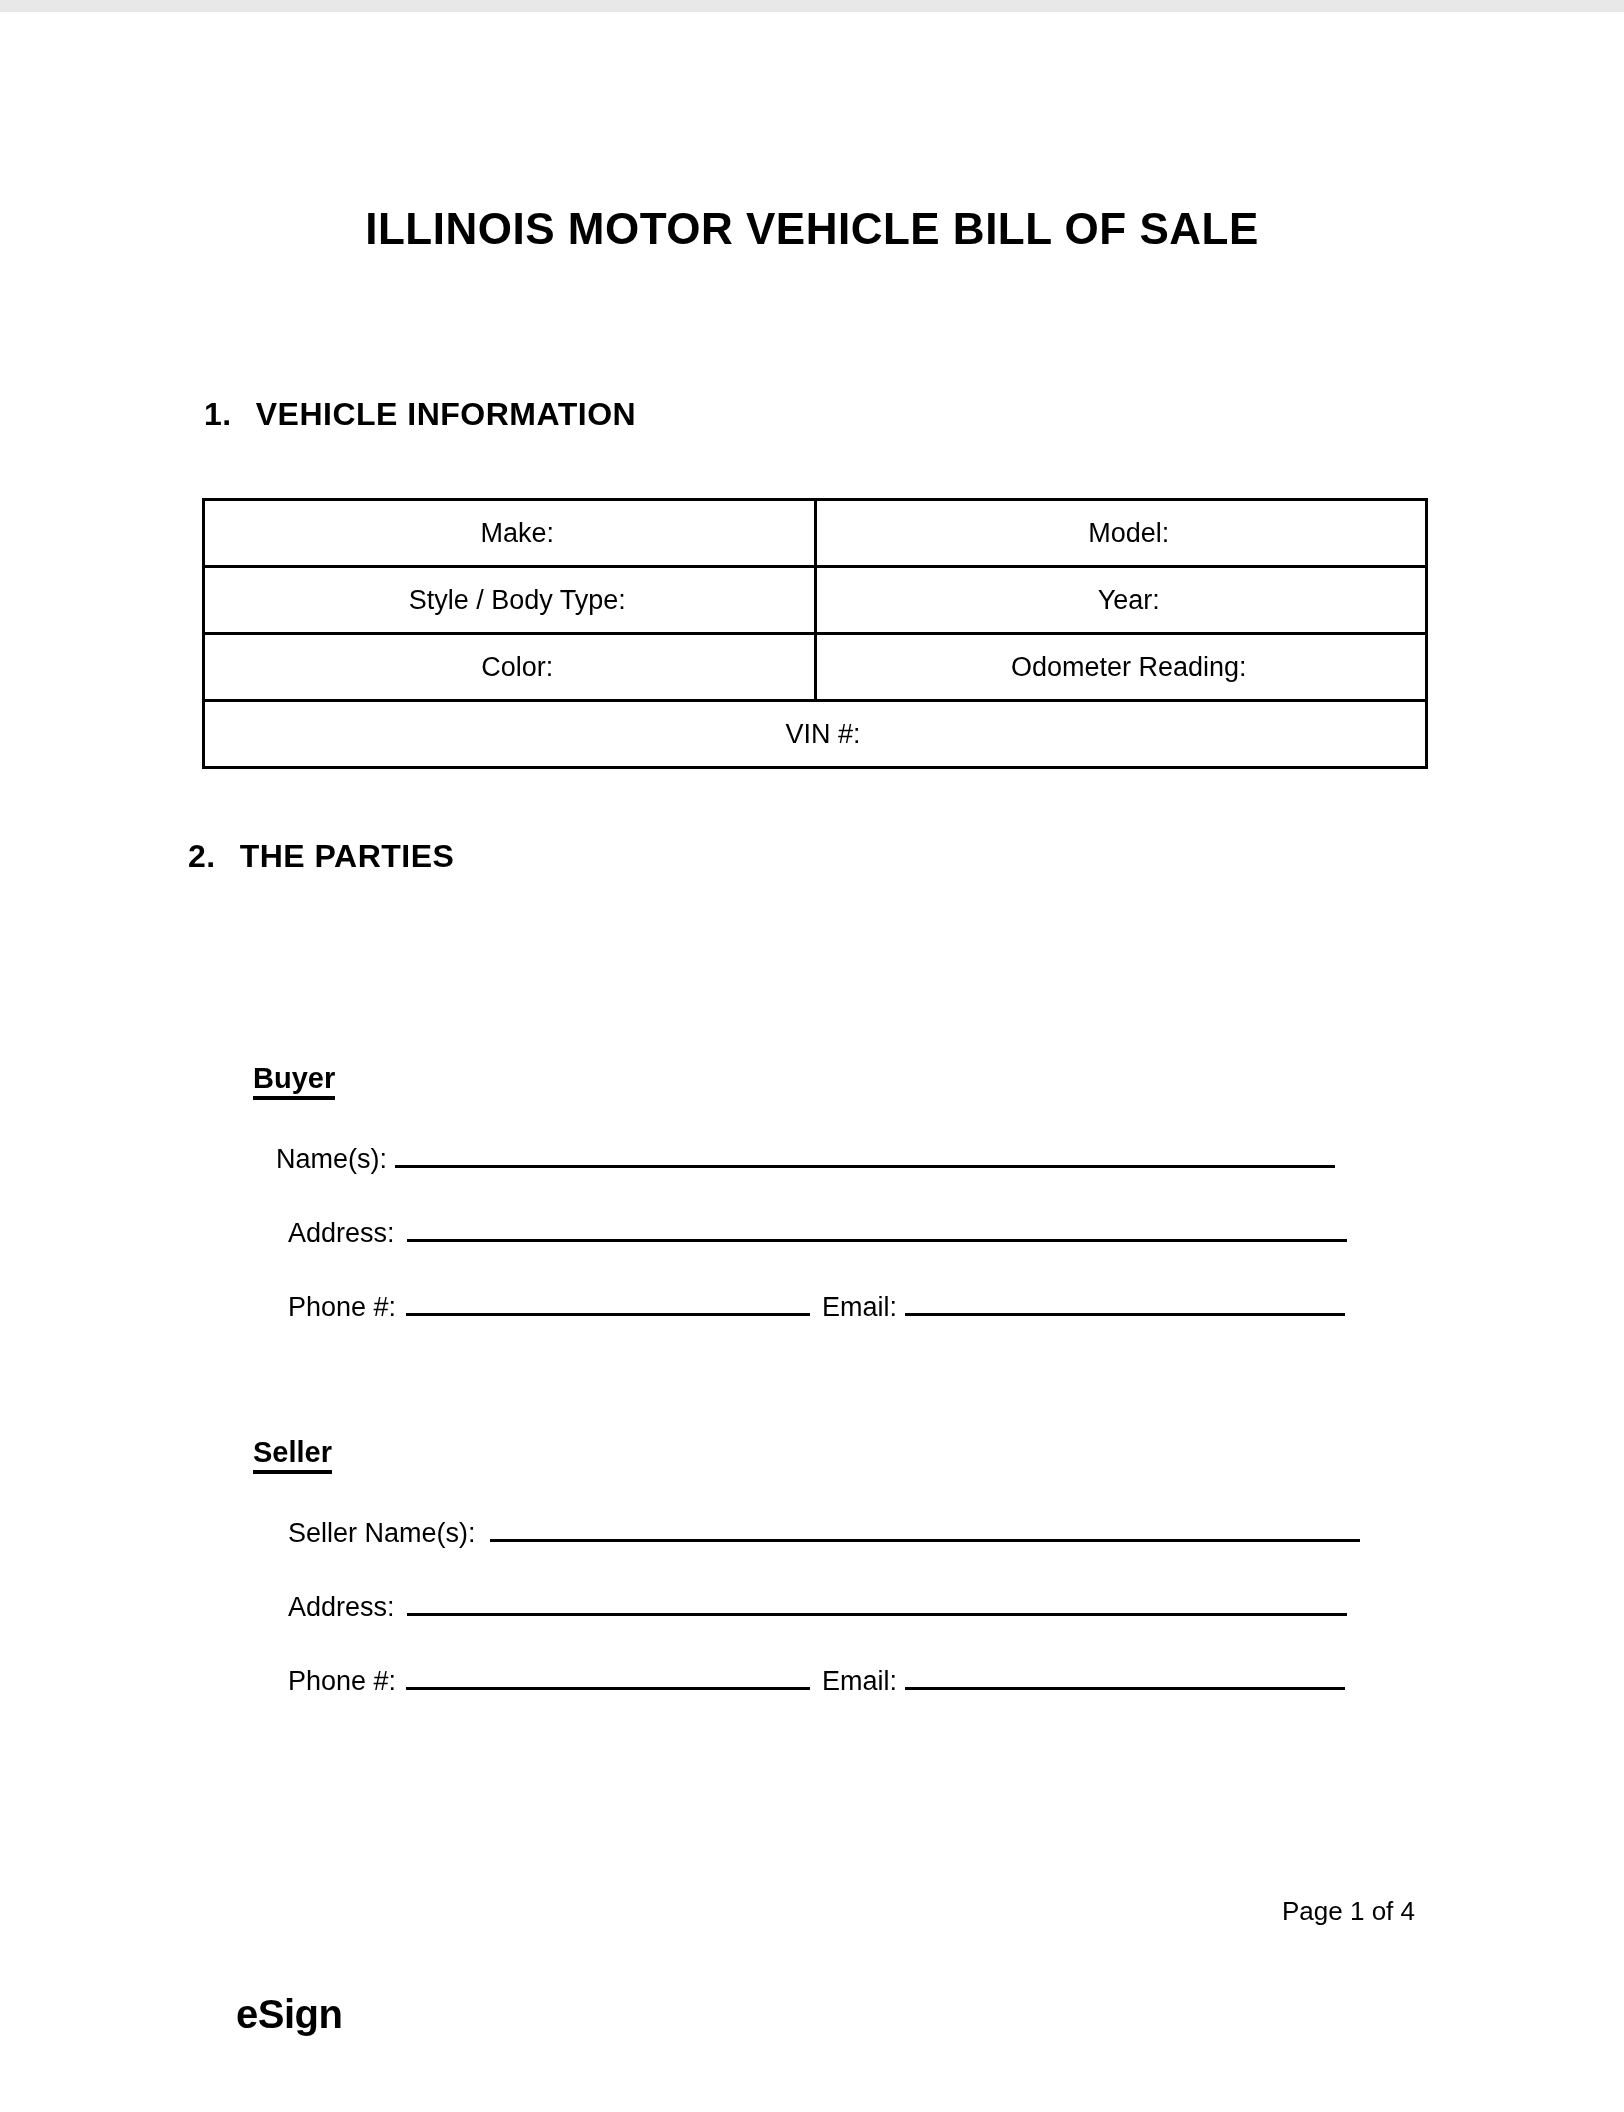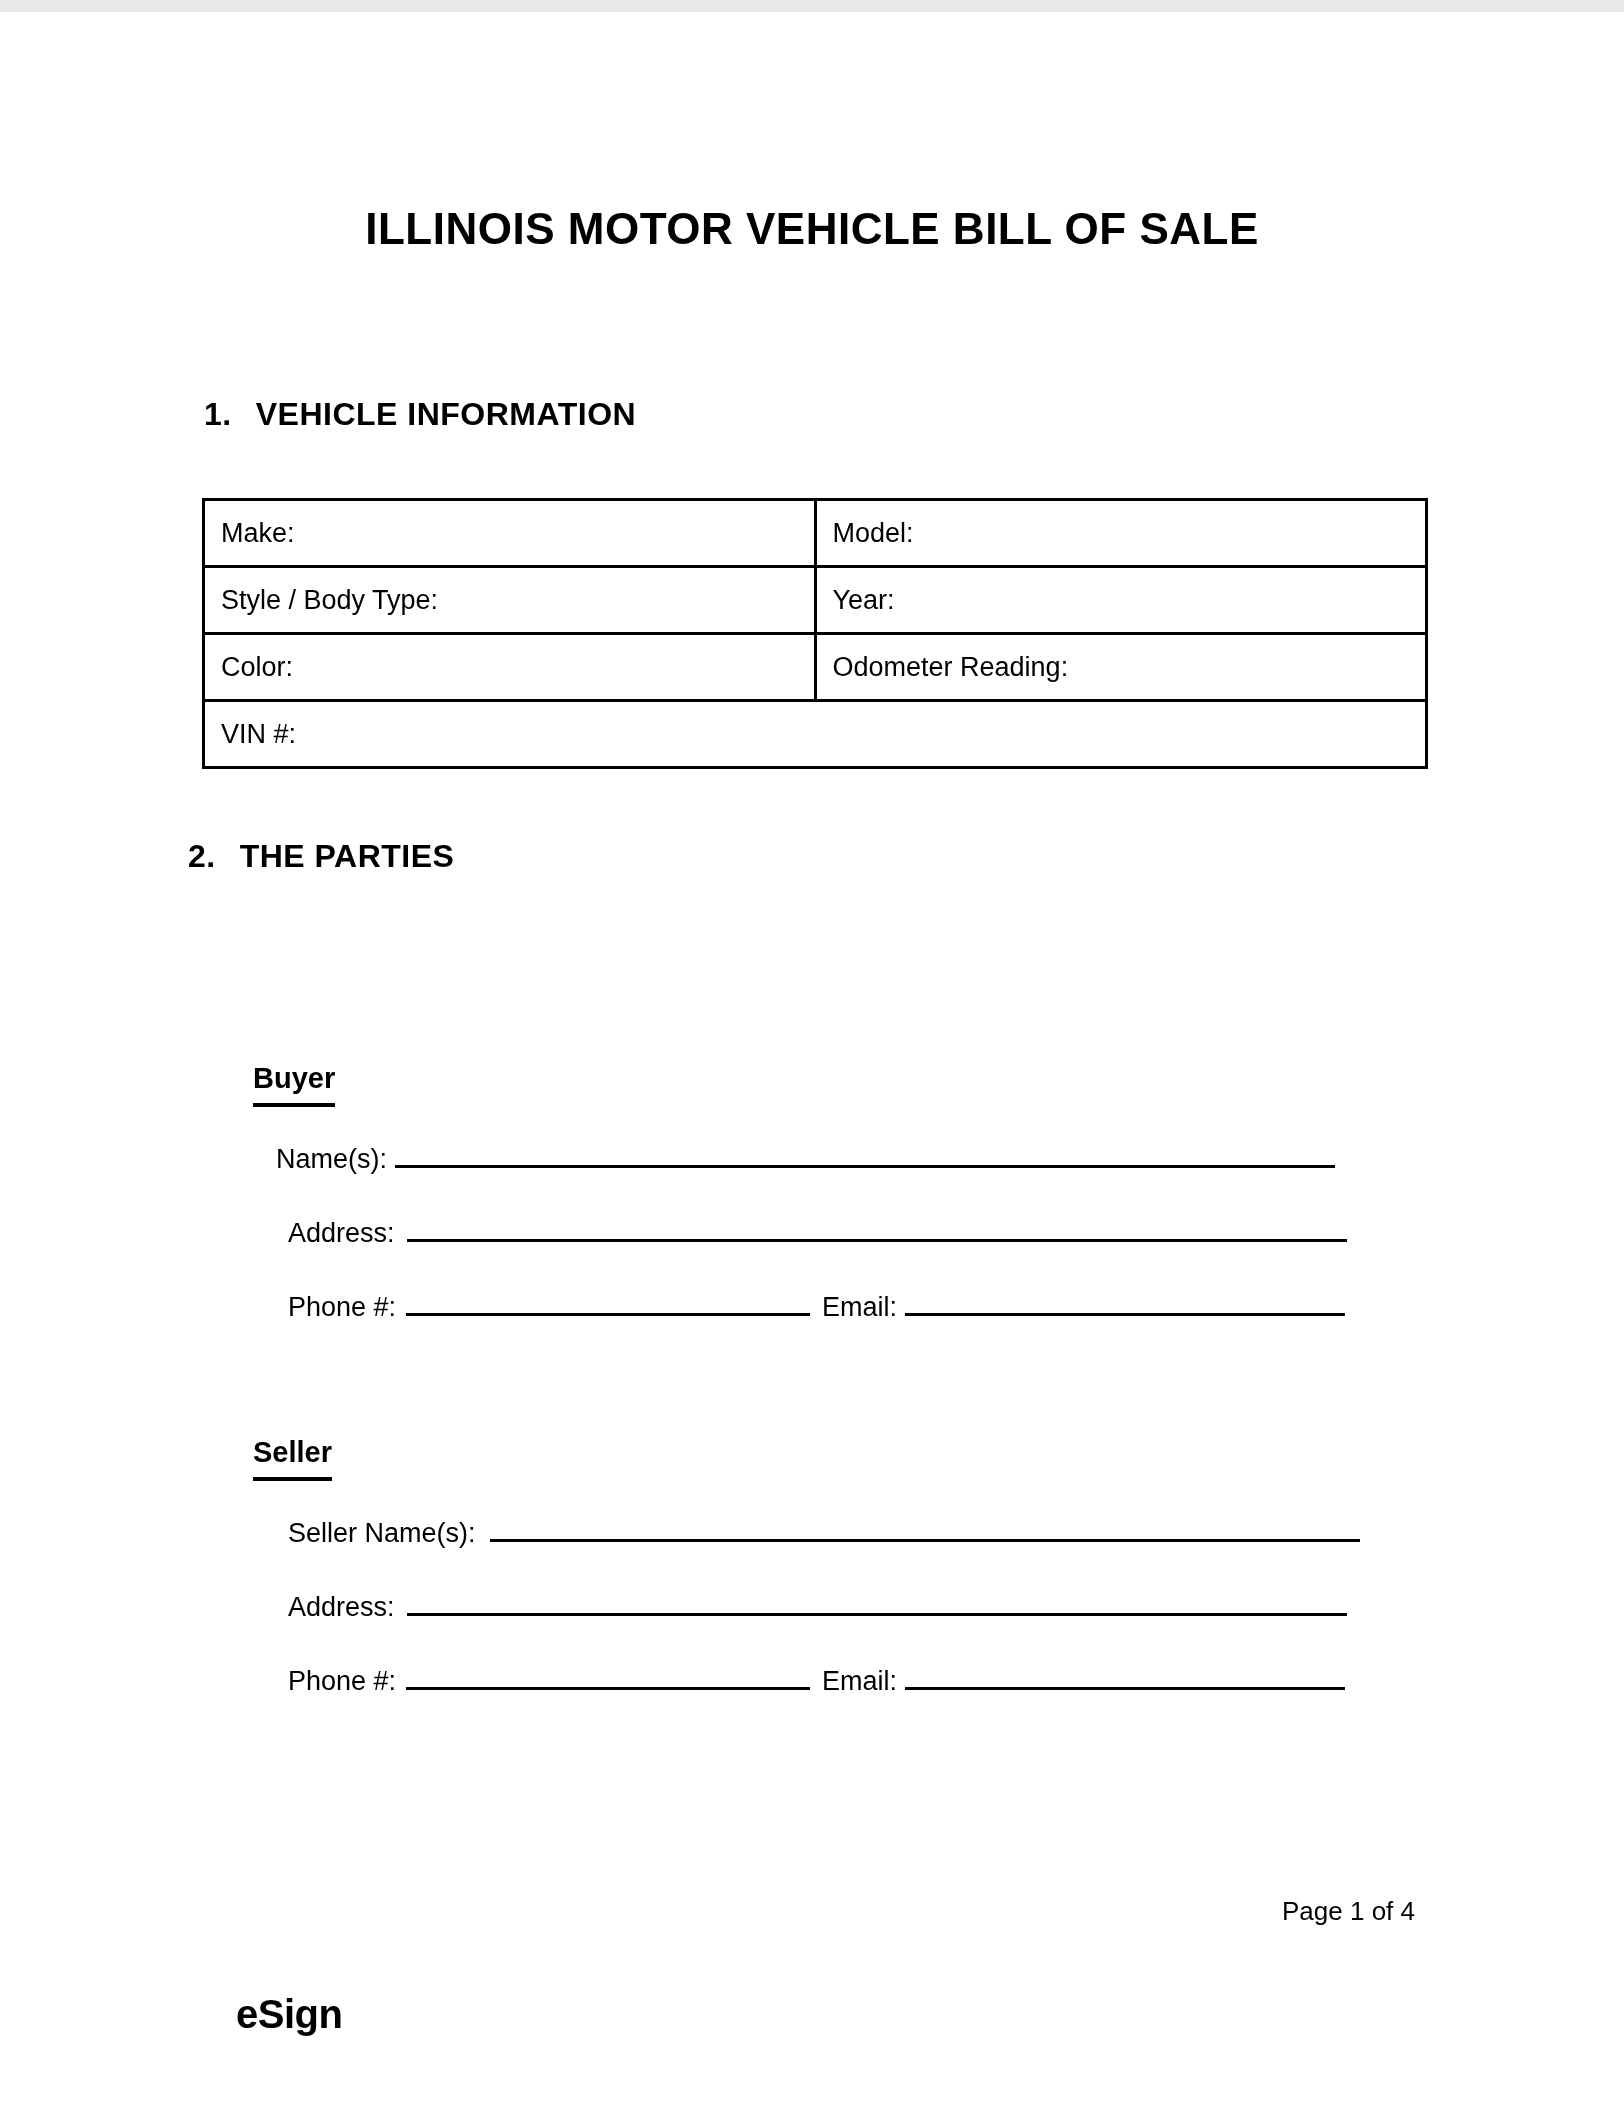--- a/index.html
+++ b/index.html
@@ -37,39 +37,40 @@
     width:1226px;
     table-layout:fixed;
   }
   table.vehicle td {
     border:3px solid #000;
     height:64px;
     padding:0 0 0 16px;
     font-size:27px;
     vertical-align:middle;
     background:#fff;
+    text-align:center;
   }
 
   .frow {
     font-size:27px;
     line-height:34px;
     white-space:nowrap;
   }
   .line {
     display:inline-block;
     border-bottom:3px solid #000;
   }
   .party-head {
     font-size:29px; font-weight:700;
     line-height:32px;
   }
   .party-head .u {
     display:inline-block;
     border-bottom:4px solid #000;
-    padding-bottom:9px;
+    padding-bottom:2px;
   }
   .r-date   { left:253px; top:940px; }
   .buyer-h  { left:253px; top:1050px; }
   .r-bname  { left:276px; top:1130px; }
   .r-baddr  { left:288px; top:1204px; }
   .r-bphone { left:288px; top:1278px; }
   .seller-h { left:253px; top:1424px; }
   .r-sname  { left:288px; top:1504px; }
   .r-saddr  { left:288px; top:1578px; }
   .r-sphone { left:288px; top:1652px; }

